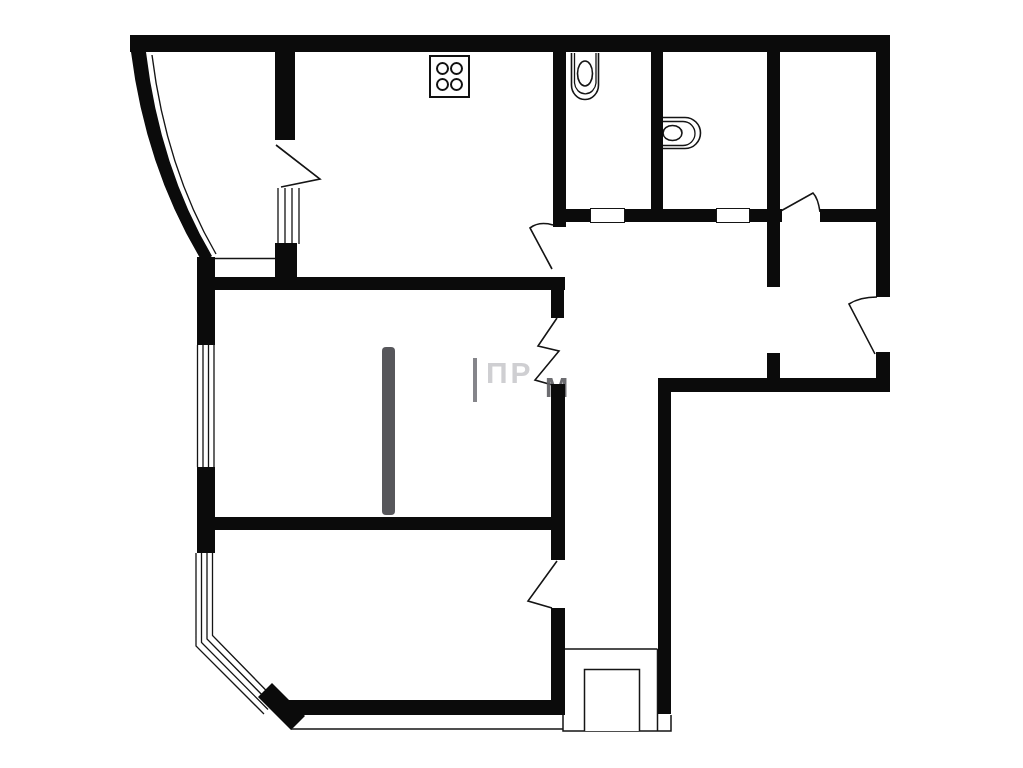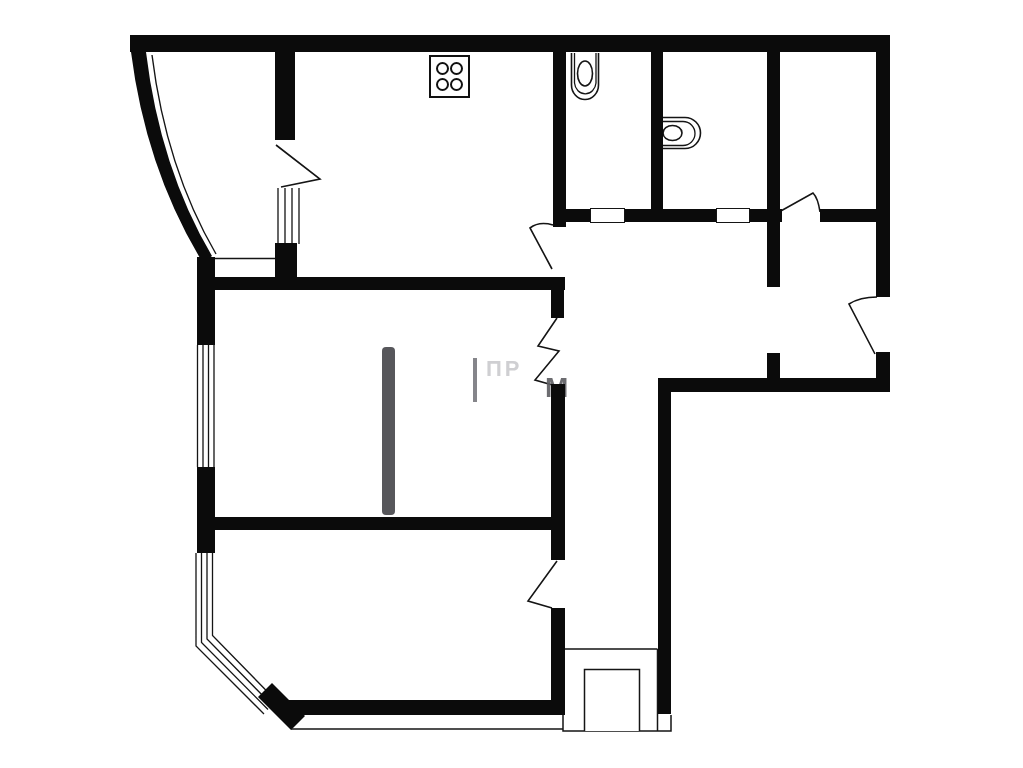--- a/index.html
+++ b/index.html
@@ -6,21 +6,21 @@
   #stage{position:relative;width:1023px;height:768px;background:#ffffff;overflow:hidden;
          font-family:"Liberation Sans", sans-serif;}
   .wall{position:absolute;background:#0b0b0b;}
   .threshold{position:absolute;background:#ffffff;border:1.4px solid #151515;box-sizing:border-box;}
   .furn{position:absolute;border-radius:4px;}
   .stove{position:absolute;background:#ffffff;border:2px solid #111;box-sizing:border-box;
          display:grid;grid-template-columns:1fr 1fr;padding:3px 4px;}
   .burner{width:13px;height:13px;border:2px solid #111;border-radius:50%;box-sizing:border-box;margin:auto;}
   #plan-svg{position:absolute;left:0;top:0;pointer-events:none;}
   .wm-bar{position:absolute;left:473px;top:358px;width:4px;height:44px;background:#85858a;}
-  .wm-frag1{position:absolute;left:486px;top:356px;font-size:22px;font-weight:bold;
+  .wm-frag1{position:absolute;left:486px;top:356px;font-size:30px;font-weight:bold;
             color:rgba(168,168,173,0.55);letter-spacing:3px;filter:blur(0.6px);}
   .wm-frag2{position:absolute;left:545px;top:372px;font-size:28px;font-weight:bold;
             color:rgba(95,95,100,0.92);}
 </style>
 </head>
 <body>
 
 <div id="stage">
   <svg id="plan-svg" width="1023" height="768" viewBox="0 0 1023 768">
       <path d="M131,52 H146 Q160,168 212,256 L203,263 Q146,170 131,52 Z" fill="#0b0b0b" stroke="none"></path>

